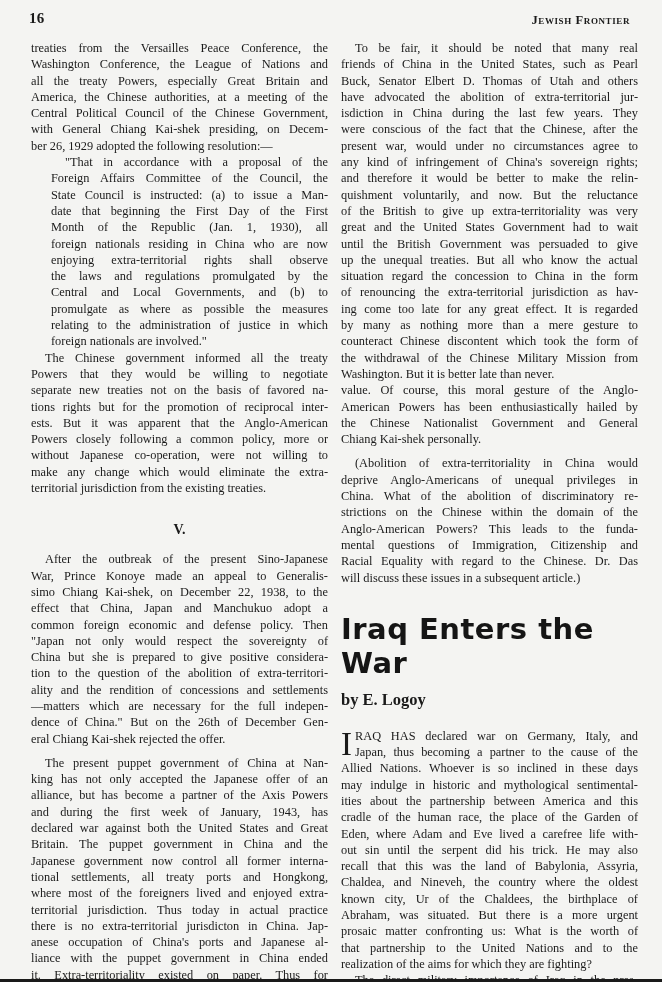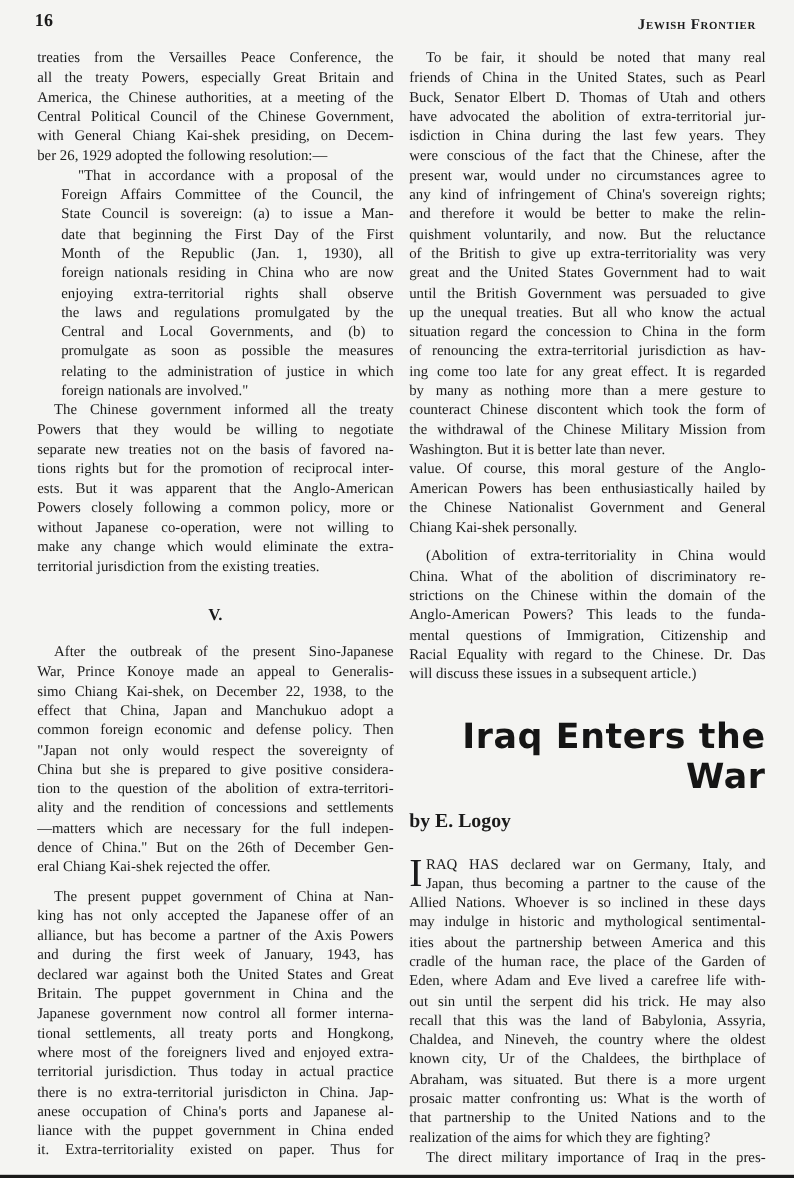--- a/index.html
+++ b/index.html
@@ -30,21 +30,21 @@
   .indent { padding-left: 14px; }
   .quote .line { padding-left: 20px; }
   .quote .line.qfirst { padding-left: 34px; }
   .italic { }
   .section-numeral {
     display: block; text-align: center; font-size: 14px; font-weight: bold;
     margin: 26px 0 13px 0; height: 16px;
   }
   .gap-small { display:block; height: 8px; }
   .article-title {
-    display: block; text-align: right;
+    display: block; text-align: left;
     font-family: "DejaVu Sans", "Liberation Sans", sans-serif;
     font-weight: bold; font-size: 29px; letter-spacing: 0.5px;
     margin: 26px 0 10px 0; line-height: 34px; color: #151515;
   }
   .byline {
     display: block; text-align: left; font-size: 16.5px; font-weight: bold;
     margin: 0 0 18px 0; line-height: 20px;
   }
   .dropcap-wrap { position: relative; }
   .dropcap {
@@ -58,37 +58,38 @@
 </style>
 </head>
 <body>
 
 <div class="page-number">16</div>
 <div class="running-head">Jewish Frontier</div>
 
 <div class="col col-left">
   <div>
       <span class="line">treaties from the Versailles Peace Conference, the</span>
+      <span class="line">Washington Conference, the League of Nations and</span>
       <span class="line">all the treaty Powers, especially Great Britain and</span>
       <span class="line">America, the Chinese authorities, at a meeting of the</span>
       <span class="line">Central Political Council of the Chinese Government,</span>
       <span class="line">with General Chiang Kai-shek presiding, on Decem-</span>
       <span class="line last">ber 26, 1929 adopted the following resolution:—</span>
     </div>
   <div class="quote">
       <span class="line qfirst">"That in accordance with a proposal of the</span>
       <span class="line">Foreign Affairs Committee of the Council, the</span>
-      <span class="line">State Council is sovereign: (a) to issue a Man-</span>
+      <span class="line">State Council is instructed: (a) to issue a Man-</span>
       <span class="line">date that beginning the First Day of the First</span>
       <span class="line">Month of the Republic (Jan. 1, 1930), all</span>
       <span class="line">foreign nationals residing in China who are now</span>
       <span class="line">enjoying extra-territorial rights shall observe</span>
       <span class="line">the laws and regulations promulgated by the</span>
       <span class="line">Central and Local Governments, and (b) to</span>
-      <span class="line">promulgate as soon as possible the measures</span>
+      <span class="line">promulgate as where as possible the measures</span>
       <span class="line">relating to the administration of justice in which</span>
       <span class="line last">foreign nationals are involved."</span>
     </div>
   <div>
       <span class="line indent">The Chinese government informed all the treaty</span>
       <span class="line">Powers that they would be willing to negotiate</span>
       <span class="line">separate new treaties not on the basis of favored na-</span>
       <span class="line">tions rights but for the promotion of reciprocal inter-</span>
       <span class="line">ests. But it was apparent that the Anglo-American</span>
       <span class="line">Powers closely following a common policy, more or</span>
@@ -156,20 +157,21 @@
     </div>
   <div>
       <span class="line">value. Of course, this moral gesture of the Anglo-</span>
       <span class="line">American Powers has been enthusiastically hailed by</span>
       <span class="line">the Chinese Nationalist Government and General</span>
       <span class="line last">Chiang Kai-shek personally.</span>
     </div>
   <span class="gap-small"></span>
   <div class="italic">
       <span class="line indent">(Abolition of extra-territoriality in China would</span>
+      <span class="line">deprive Anglo-Americans of unequal privileges in</span>
       <span class="line">China. What of the abolition of discriminatory re-</span>
       <span class="line">strictions on the Chinese within the domain of the</span>
       <span class="line">Anglo-American Powers? This leads to the funda-</span>
       <span class="line">mental questions of Immigration, Citizenship and</span>
       <span class="line">Racial Equality with regard to the Chinese. Dr. Das</span>
       <span class="line last">will discuss these issues in a subsequent article.)</span>
     </div>
   <span class="article-title">Iraq Enters the War</span>
   <span class="byline">by E. Logoy</span>
   <div class="dropcap-wrap">

